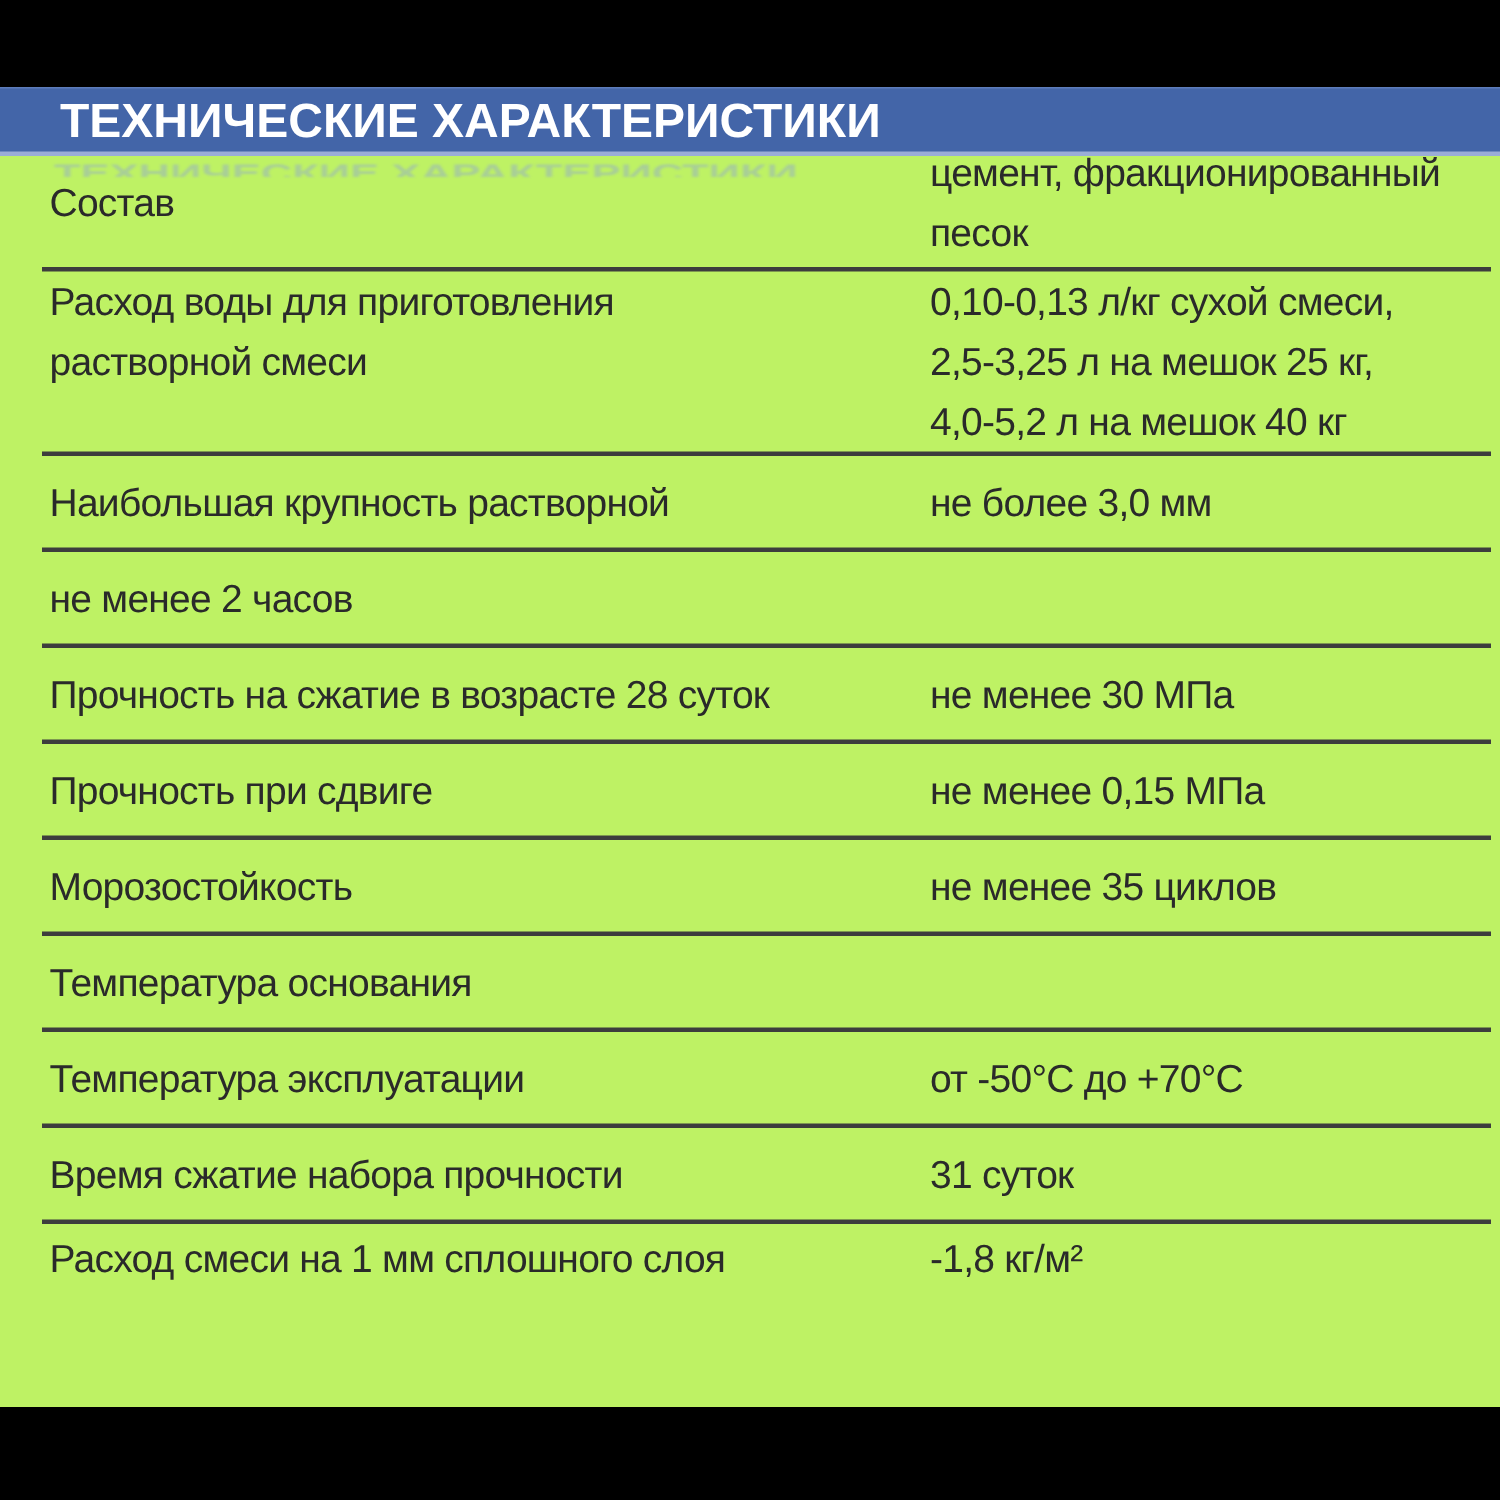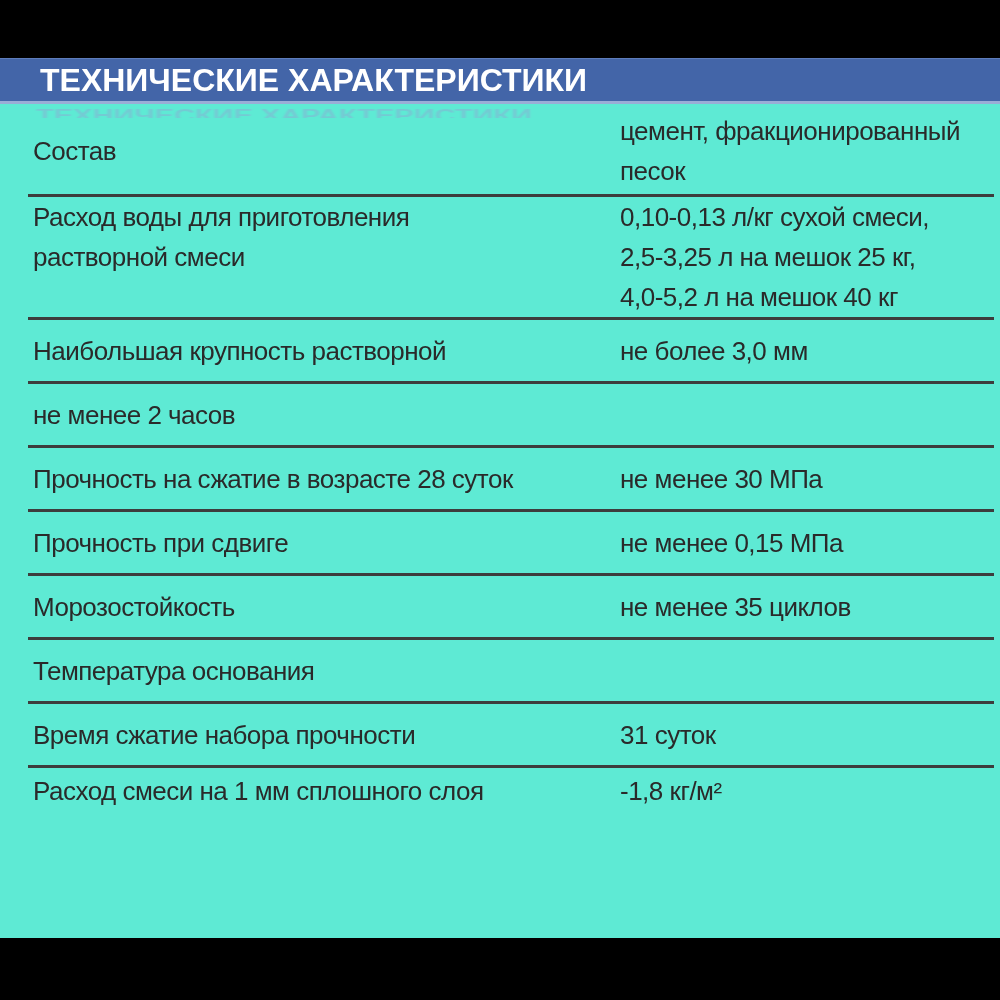--- a/index.html
+++ b/index.html
@@ -6,21 +6,21 @@
     --banner-bg:#4365a8;
     --banner-edge:#9aadd6;
     --divider:#3d3d3d;
     --text:#2a2a2a;
     --title:#ffffff;
     --ghost:#8fa5d3;
     --bar:#000000;
   }
   html,body{margin:0;padding:0;background:#fff;}
   .frame{
-    position:relative;width:1000px;height:1000px;overflow:hidden;background:#5eead4;
+    position:relative;width:1000px;height:1000px;overflow:hidden;background:#bef264;
     font-family:"Liberation Sans","DejaVu Sans",sans-serif;color:var(--text);
   }
   .bar-top{position:absolute;top:0;left:0;right:0;height:58px;background:var(--bar);}
   .bar-bottom{position:absolute;bottom:0;left:0;right:0;height:62px;background:var(--bar);}
   .banner{
     position:absolute;top:58px;left:0;right:0;height:46px;
     background:var(--banner-bg);
     border-top:1px solid #5d7cba;
     border-bottom:3px solid var(--banner-edge);
     display:flex;align-items:center;padding-left:40px;box-sizing:border-box;
@@ -29,21 +29,21 @@
     font-weight:bold;font-size:32px;letter-spacing:0px;color:var(--title);
     white-space:nowrap;
   }
   .ghost-title{
     position:absolute;top:107px;left:36px;width:560px;height:20px;overflow:hidden;
     font-weight:bold;font-size:29px;color:var(--ghost);opacity:.45;
     transform:scaleY(.55);transform-origin:top left;filter:blur(1.2px);
     white-space:nowrap;pointer-events:none;
   }
   .specs{
-    position:absolute;top:108px;left:28px;right:6px;
+    position:absolute;top:92px;left:28px;right:6px;
   }
   .row{
     display:flex;align-items:center;min-height:64px;
     border-bottom:3px solid var(--divider);
     padding-left:5px;box-sizing:border-box;
   }
   .row:first-child{min-height:89px;}
   .row:nth-child(2){min-height:121px;align-items:flex-start;}
   .row:last-child{min-height:45px;border-bottom:none;}
   .cell-label{
@@ -103,20 +103,24 @@
 
   <div class="row">
     <div class="cell-label">Морозостойкость</div>
     <div class="cell-value">не менее 35 циклов</div>
   </div>
 
   <div class="row">
     <div class="cell-label">Температура основания</div>
   </div>
 
+  <div class="row">
+    <div class="cell-label">Температура эксплуатации</div>
+    <div class="cell-value">от -50°С до +70°С</div>
+  </div>
 
   <div class="row">
     <div class="cell-label">Время сжатие набора прочности</div>
     <div class="cell-value">31 суток</div>
   </div>
 
   <div class="row">
     <div class="cell-label">Расход смеси на 1 мм сплошного слоя</div>
     <div class="cell-value">-1,8 кг/м²</div>
   </div>

